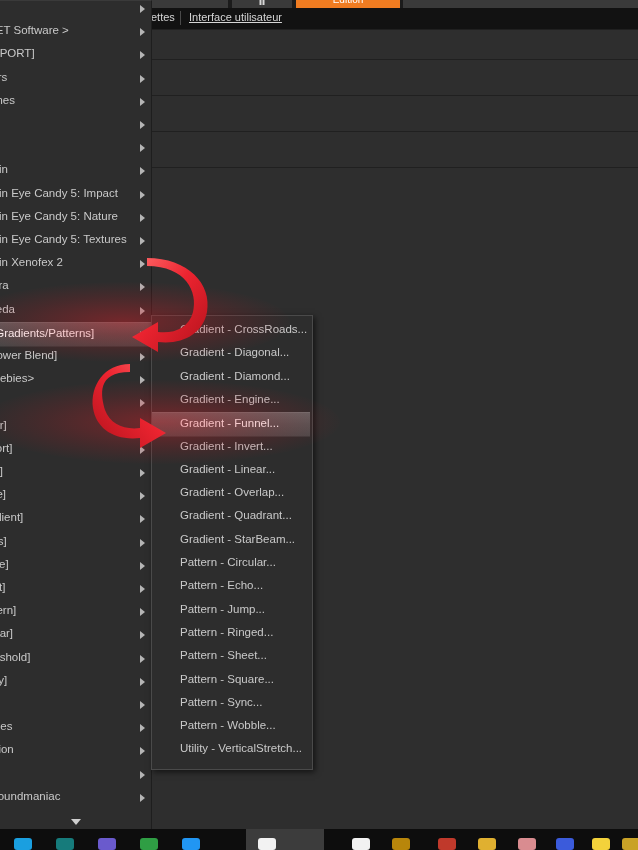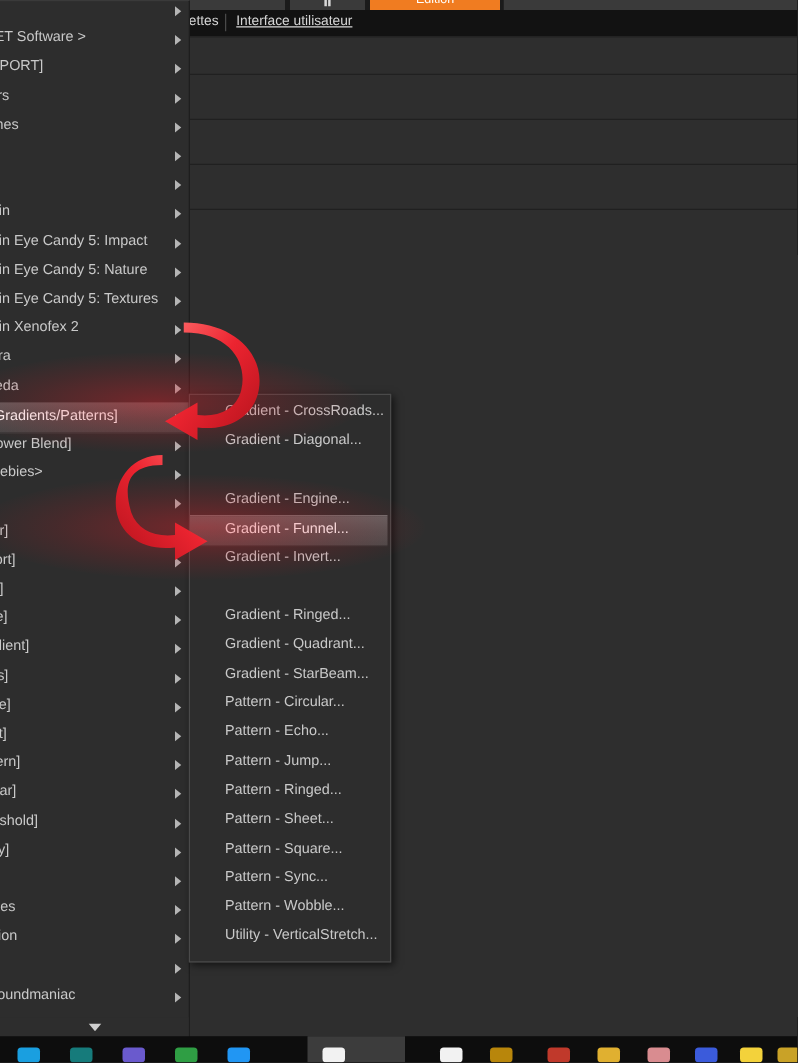--- a/index.html
+++ b/index.html
@@ -331,31 +331,37 @@
     </div>
   </div>
 
   <div class="menu-sub" id="sub-menu">
       <div class="si" style="top: 3px;">
         <span class="lbl">Gradient - CrossRoads...</span>
       </div>
       <div class="si" style="top: 26.3px;">
         <span class="lbl">Gradient - Diagonal...</span>
       </div>
+      <div class="si" style="top: 49.6px;">
+        <span class="lbl">Gradient - Diamond...</span>
+      </div>
       <div class="si" style="top: 72.9px;">
         <span class="lbl">Gradient - Engine...</span>
       </div>
       <div class="si sel" style="top: 96.2px;">
         <span class="lbl">Gradient - Funnel...</span>
       </div>
       <div class="si" style="top: 119.5px;">
         <span class="lbl">Gradient - Invert...</span>
       </div>
+      <div class="si" style="top: 142.8px;">
+        <span class="lbl">Gradient - Linear...</span>
+      </div>
       <div class="si" style="top: 166.1px;">
-        <span class="lbl">Gradient - Ringed...</span>
+        <span class="lbl">Gradient - Overlap...</span>
       </div>
       <div class="si" style="top: 189.4px;">
         <span class="lbl">Gradient - Quadrant...</span>
       </div>
       <div class="si" style="top: 236px;">
         <span class="lbl">Pattern - Circular...</span>
       </div>
       <div class="si" style="top: 212.7px;">
         <span class="lbl">Gradient - StarBeam...</span>
       </div>

